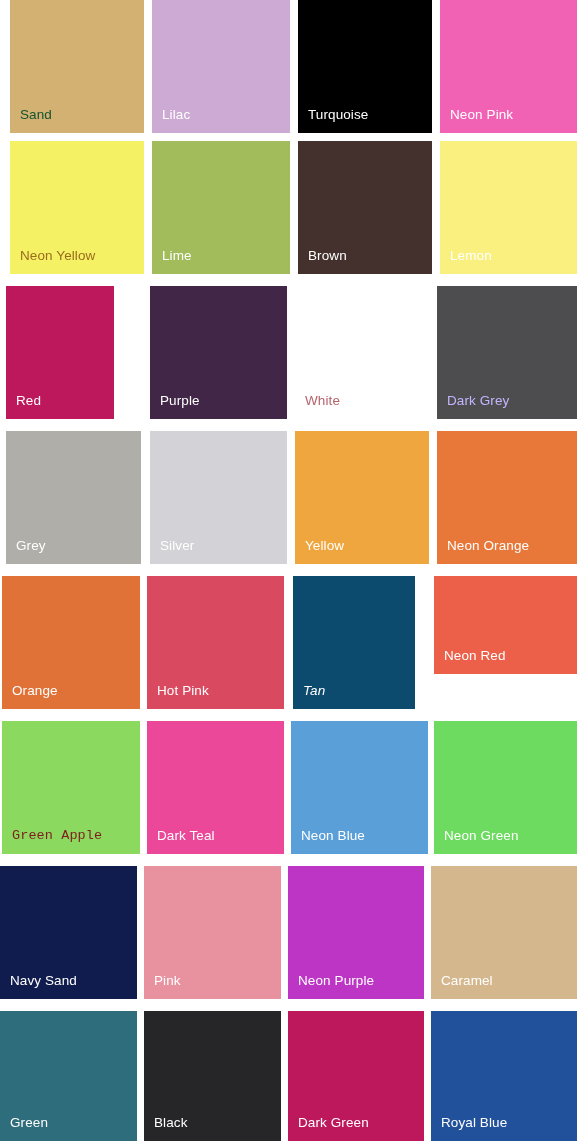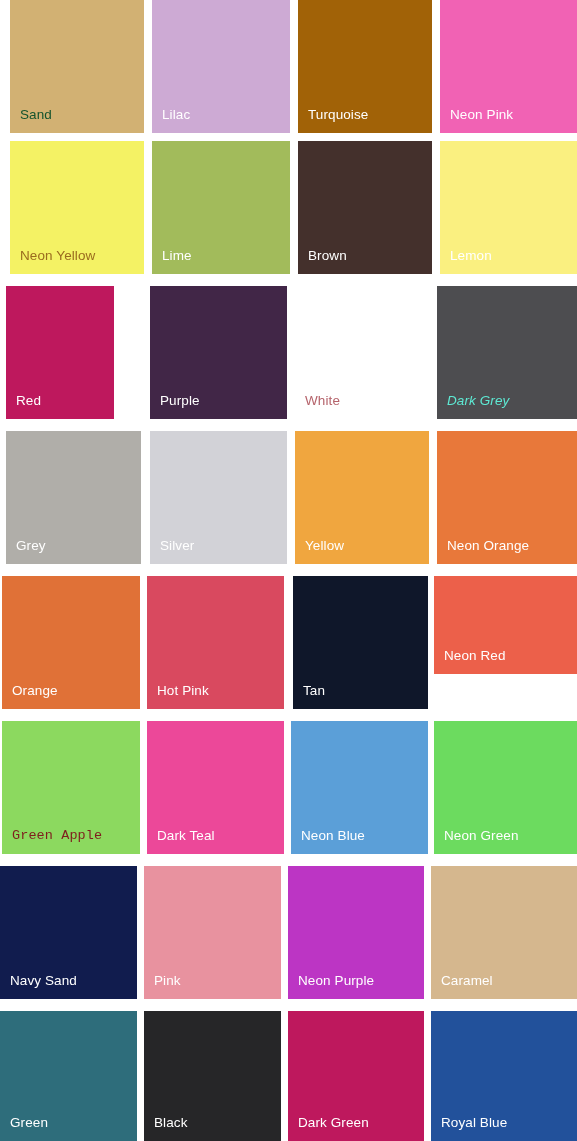--- a/index.html
+++ b/index.html
@@ -44,21 +44,21 @@
 </head>
 <body>
 
 <div id="palette-grid" style="background: rgb(255, 255, 255);">
     <div class="swatch" style="left: 10px; top: 0px; width: 134px; height: 133px; background: rgb(210, 177, 115);">
       <span class="swatch-label" style="color: #14532d;">Sand</span>
     </div>
     <div class="swatch" style="left: 152px; top: 0px; width: 138px; height: 133px; background: rgb(205, 170, 212);">
       <span class="swatch-label" style="color: rgb(255, 255, 255);">Lilac</span>
     </div>
-    <div class="swatch" style="left: 298px; top: 0px; width: 134px; height: 133px; background: #a16207;">
+    <div class="swatch" style="left: 298px; top: 0px; width: 134px; height: 133px; background: #000000;">
       <span class="swatch-label" style="color: rgb(255, 255, 255);">Turquoise</span>
     </div>
     <div class="swatch" style="left: 440px; top: 0px; width: 137px; height: 133px; background: rgb(241, 98, 180);">
       <span class="swatch-label" style="color: rgb(255, 255, 255);">Neon Pink</span>
     </div>
     <div class="swatch" style="left: 10px; top: 141px; width: 134px; height: 133px; background: rgb(244, 242, 100);">
       <span class="swatch-label" style="color: rgb(154, 107, 30);">Neon Yellow</span>
     </div>
     <div class="swatch" style="left: 152px; top: 141px; width: 138px; height: 133px; background: rgb(162, 187, 91);">
       <span class="swatch-label" style="color: rgb(255, 255, 255);">Lime</span>
@@ -72,41 +72,41 @@
     <div class="swatch" style="left: 6px; top: 286px; width: 108px; height: 133px; background: #be185d;">
       <span class="swatch-label" style="color: rgb(255, 255, 255);">Red</span>
     </div>
     <div class="swatch" style="left: 150px; top: 286px; width: 137px; height: 133px; background: rgb(65, 38, 71);">
       <span class="swatch-label" style="color: rgb(255, 255, 255);">Purple</span>
     </div>
     <div class="swatch" style="left: 295px; top: 286px; width: 134px; height: 133px; background: rgb(255, 255, 255);">
       <span class="swatch-label" style="color: rgb(181, 99, 107);">White</span>
     </div>
     <div class="swatch" style="left: 437px; top: 286px; width: 140px; height: 133px; background: rgb(77, 77, 80);">
-      <span class="swatch-label" style="color: #5eead4; font-style: italic;">Dark Grey</span>
+      <span class="swatch-label" style="color: #c4b5fd;">Dark Grey</span>
     </div>
     <div class="swatch" style="left: 6px; top: 431px; width: 135px; height: 133px; background: rgb(176, 174, 169);">
       <span class="swatch-label" style="color: rgb(255, 255, 255);">Grey</span>
     </div>
     <div class="swatch" style="left: 150px; top: 431px; width: 137px; height: 133px; background: rgb(210, 210, 215);">
       <span class="swatch-label" style="color: rgb(255, 255, 255);">Silver</span>
     </div>
     <div class="swatch" style="left: 295px; top: 431px; width: 134px; height: 133px; background: rgb(240, 166, 63);">
       <span class="swatch-label" style="color: rgb(255, 255, 255);">Yellow</span>
     </div>
     <div class="swatch" style="left: 437px; top: 431px; width: 140px; height: 133px; background: rgb(232, 120, 58);">
       <span class="swatch-label" style="color: rgb(255, 255, 255);">Neon Orange</span>
     </div>
     <div class="swatch" style="left: 2px; top: 576px; width: 138px; height: 133px; background: rgb(224, 113, 55);">
       <span class="swatch-label" style="color: rgb(255, 255, 255);">Orange</span>
     </div>
     <div class="swatch" style="left: 147px; top: 576px; width: 137px; height: 133px; background: rgb(217, 73, 95);">
       <span class="swatch-label" style="color: rgb(255, 255, 255);">Hot Pink</span>
     </div>
-    <div class="swatch" style="left: 293px; top: 576px; width: 135px; height: 133px; background: #0f172a;">
+    <div class="swatch" style="left: 293px; top: 576px; width: 122px; height: 133px; background: #0c4a6e; font-style: italic;">
       <span class="swatch-label" style="color: rgb(255, 255, 255);">Tan</span>
     </div>
     <div class="swatch" style="left: 434px; top: 576px; width: 143px; height: 98px; background: rgb(236, 96, 74);">
       <span class="swatch-label" style="color: rgb(255, 255, 255);">Neon Red</span>
     </div>
     <div class="swatch" style="left: 2px; top: 721px; width: 138px; height: 133px; background: rgb(140, 217, 95);">
       <span class="swatch-label" style="color: #7f1d1d; font-family: Liberation Mono, monospace;">Green Apple</span>
     </div>
     <div class="swatch" style="left: 147px; top: 721px; width: 137px; height: 133px; background: #ec4899;">
       <span class="swatch-label" style="color: rgb(255, 255, 255);">Dark Teal</span>

